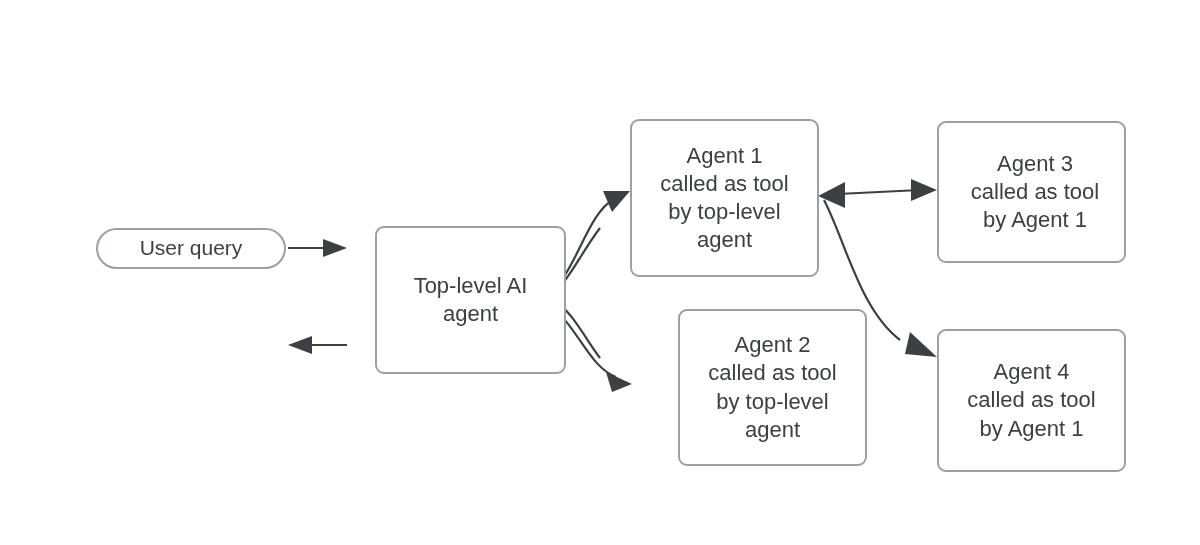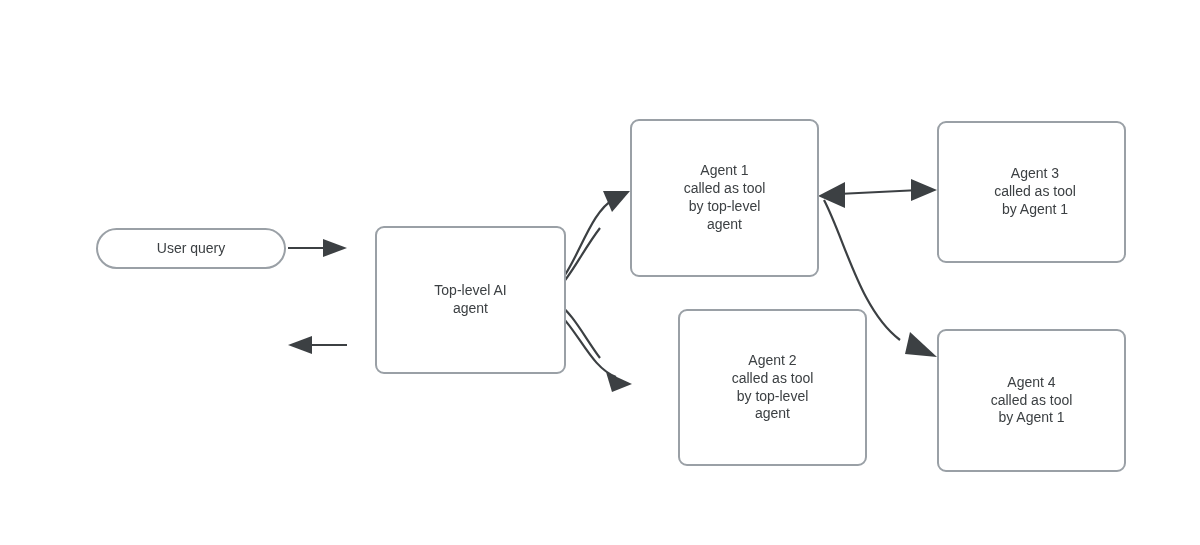--- a/index.html
+++ b/index.html
@@ -26,25 +26,25 @@
     align-items: center;
     justify-content: center;
     text-align: center;
     color: #3c4043;
     line-height: 1.28;
     white-space: pre-line;
     z-index: 2;
   }
   .node.box {
     border-radius: 9px;
-    font-size: 14px;
+    font-size: 22px;
   }
   .node.pill {
     border-radius: 999px;
-    font-size: 14px;
+    font-size: 21px;
   }
   #edges {
     position: absolute;
     left: 0;
     top: 0;
     width: 1200px;
     height: 545px;
     z-index: 1;
     overflow: visible;
   }

